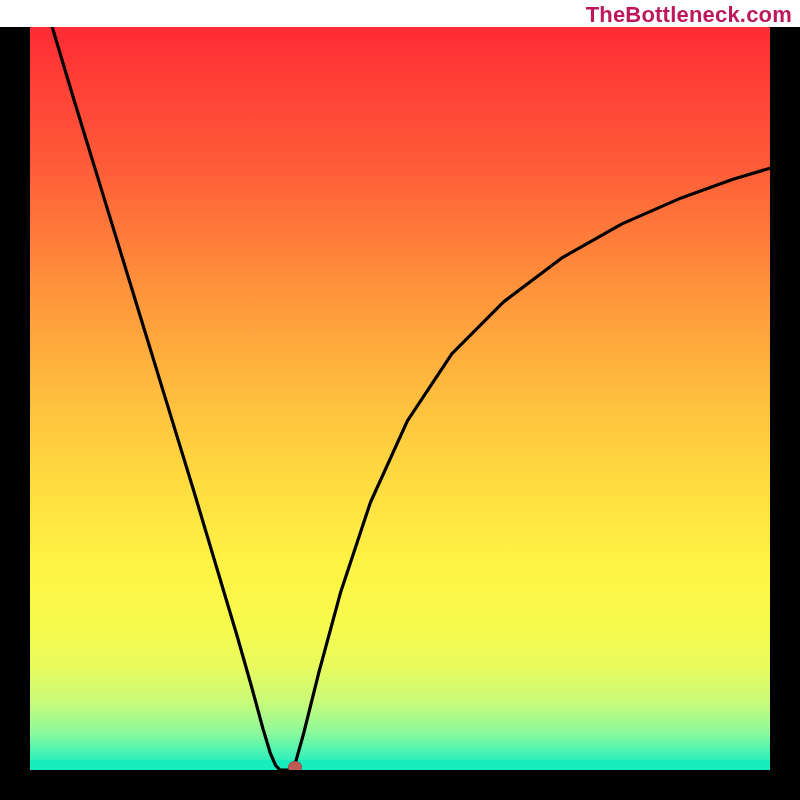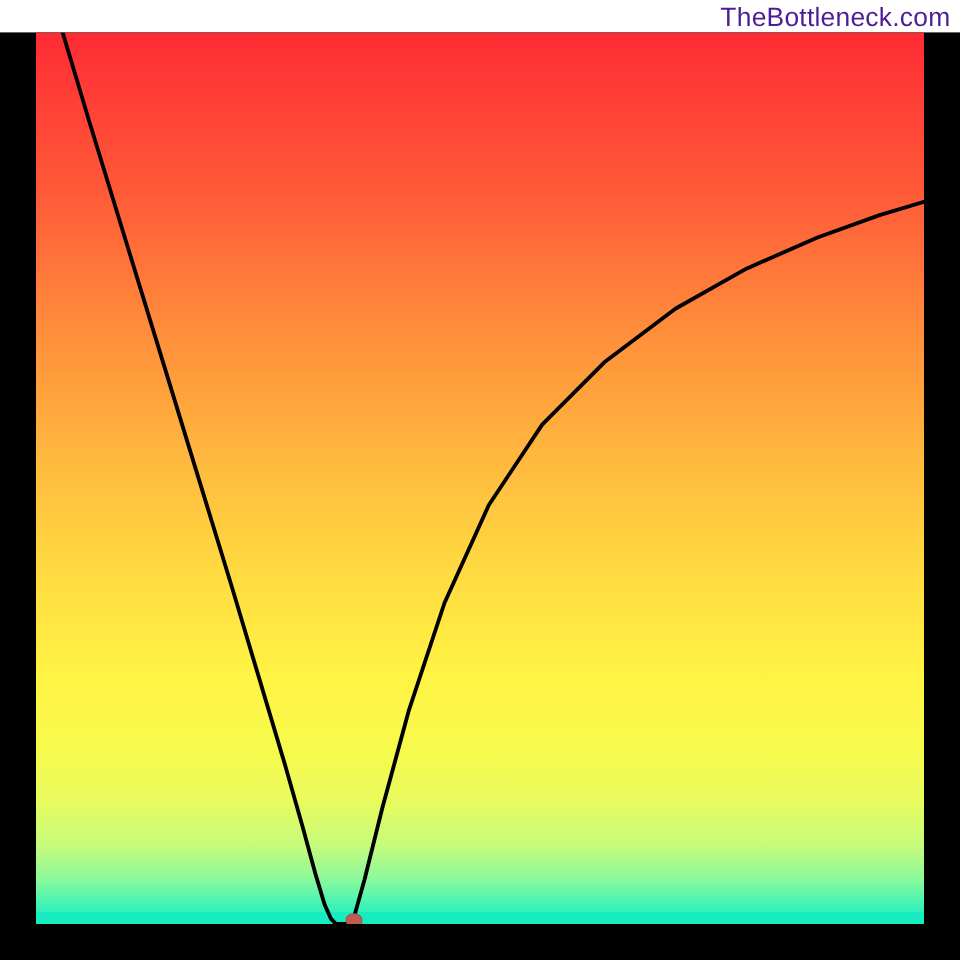--- a/index.html
+++ b/index.html
@@ -15,22 +15,22 @@
     position: relative;
     width: 800px;
     height: 800px;
     box-sizing: border-box;
   }
   .watermark {
     position: absolute;
     top: 2px;
     right: 8px;
     font-size: 22px;
-    color: #4c1d95;
-    font-weight: 400;
+    color: #be185d;
+    font-weight: 700;
     letter-spacing: 0.2px;
     z-index: 10;
   }
   .plot-outer {
     position: absolute;
     left: 0;
     top: 27px;
     width: 800px;
     height: 773px;
     background: #000000;

